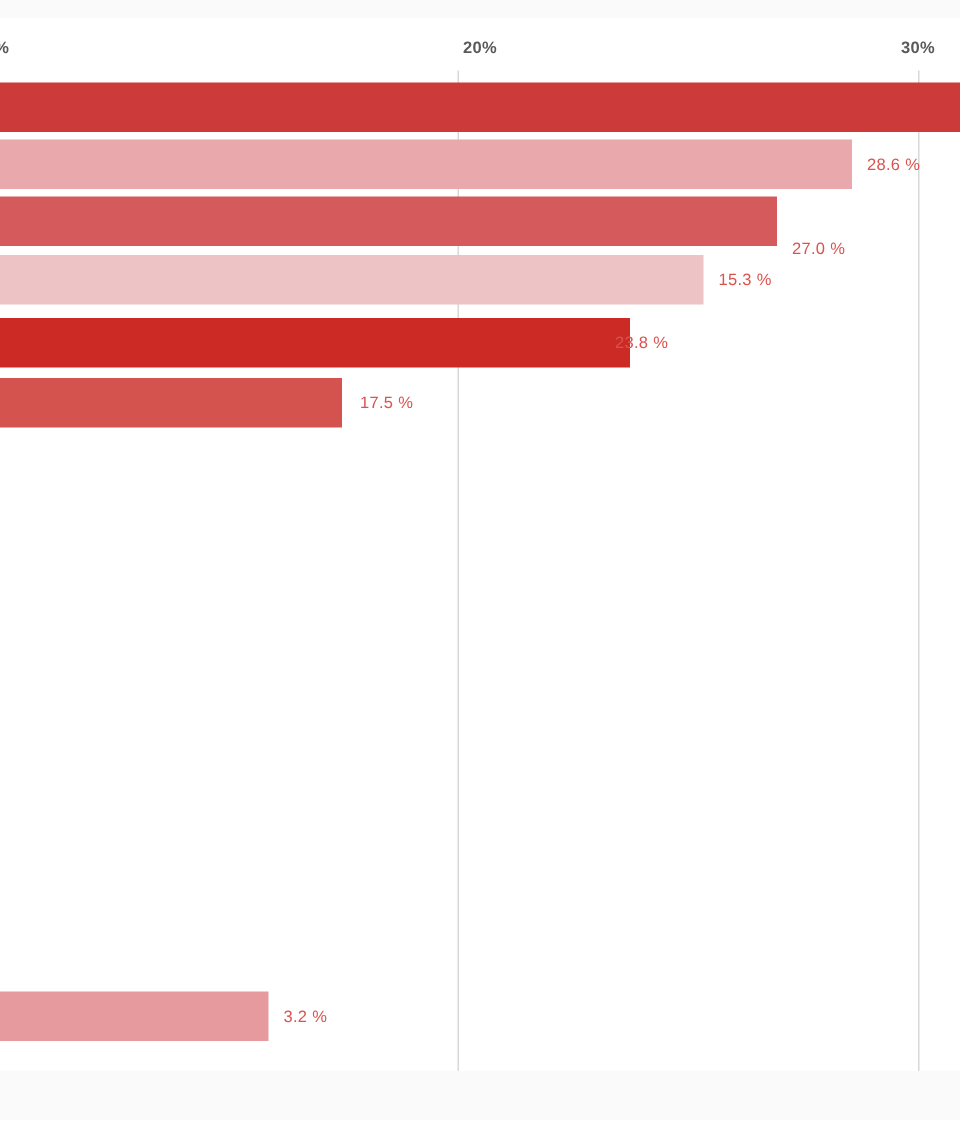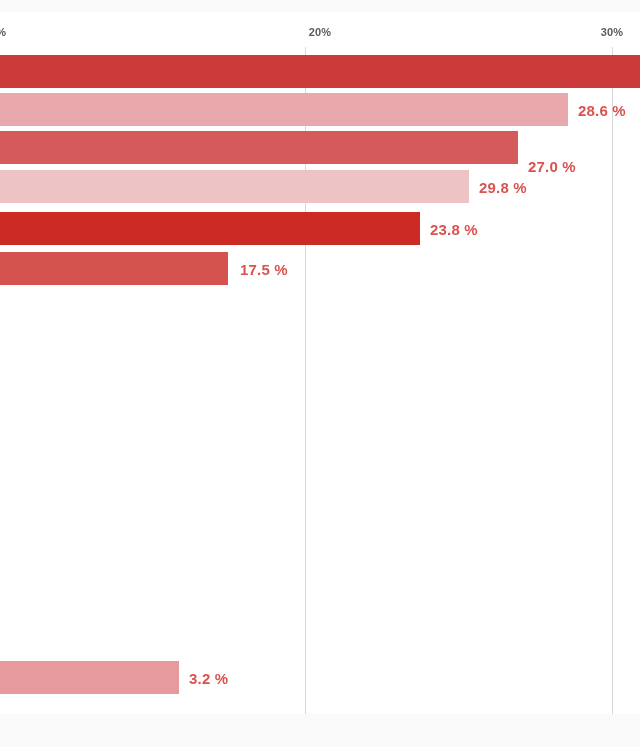--- a/index.html
+++ b/index.html
@@ -68,22 +68,22 @@
   .bar {
     position: absolute;
     left: 0;
     top: 0;
     height: 33px;
   }
   .bar-value {
     position: absolute;
     top: 50%;
     transform: translateY(-50%);
-    font-size: 15px;
-    font-weight: bold;
+    font-size: 11px;
+    font-weight: normal;
     color: #d9534f;
     white-space: nowrap;
     letter-spacing: .2px;
   }
 </style>
 </head>
 <body>
 
 <div id="chart-root">
 
@@ -107,26 +107,26 @@
       <div class="bar-value" style="left:578px;">28.6 %</div>
     </div>
 
     <div class="bar-row" style="top:131px;">
       <div class="bar" style="width:518px;background:#d45a5c;"></div>
       <div class="bar-value" style="left:528px;margin-top:18px;">27.0 %</div>
     </div>
 
     <div class="bar-row" style="top:170px;">
       <div class="bar" style="width:469px;background:#eec3c6;"></div>
-      <div class="bar-value" style="left:479px;">29.8 %</div>
+      <div class="bar-value" style="left:479px;">15.3 %</div>
     </div>
 
     <div class="bar-row" style="top:212px;">
       <div class="bar" style="width:420px;background:#cc2a24;"></div>
-      <div class="bar-value" style="left:430px;">23.8 %</div>
+      <div class="bar-value" style="left:410px;">23.8 %</div>
     </div>
 
     <div class="bar-row" style="top:252px;">
       <div class="bar" style="width:228px;background:#d4534f;"></div>
       <div class="bar-value" style="left:240px;">17.5 %</div>
     </div>
 
     <div class="bar-row" style="top:661px;">
       <div class="bar" style="width:179px;background:#e79a9e;"></div>
       <div class="bar-value" style="left:189px;">3.2 %</div>

